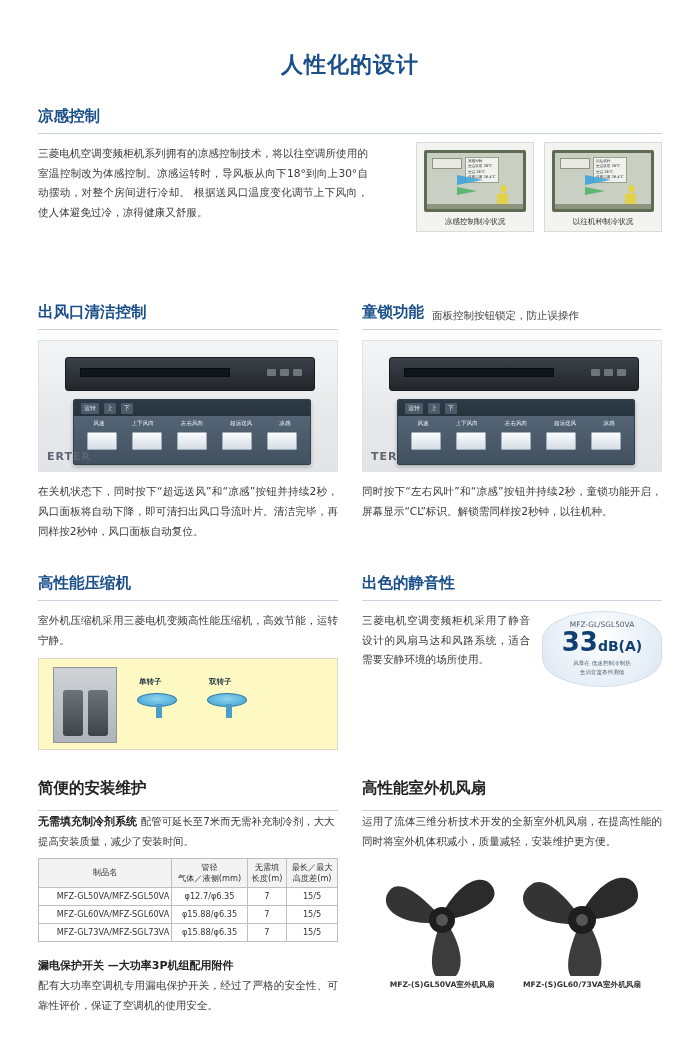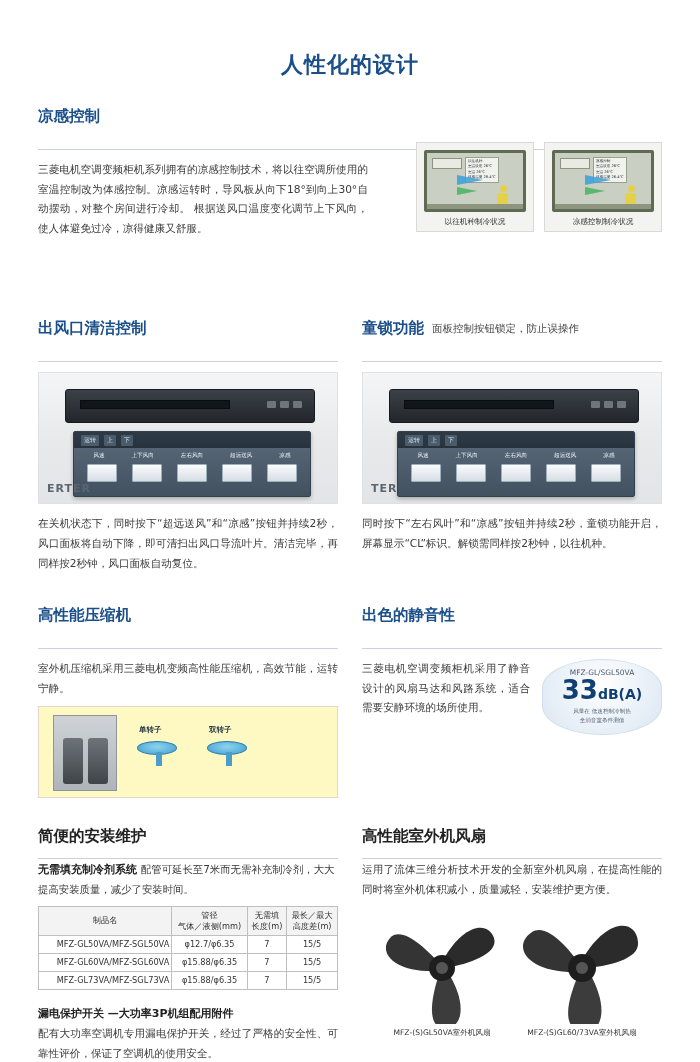--- a/index.html
+++ b/index.html
@@ -25,25 +25,25 @@
     letter-spacing: 1px;
     padding-top: 50px;
     margin-bottom: 26px;
   }
 
   
   .sec-head {
     font-size: 15.5px;
     font-weight: bold;
     color: #1a4f8a;
-    padding-bottom: 22px;
+    padding-bottom: 6px;
     border-bottom: 1px solid #c9d4e0;
     margin-bottom: 10px;
     display: flex;
-    align-items: center;
+    align-items: flex-end;
   }
   .sec-head .sub {
     font-size: 10.5px;
     font-weight: normal;
     color: #444;
     margin-left: 8px;
   }
   .body-text {
     font-size: 10.6px;
     line-height: 1.85;
@@ -325,21 +325,21 @@
     border: 1px solid #bfbfbf;
     text-align: center;
     padding: 3px 2px;
     line-height: 1.35;
   }
   table.spec th { background: #f3f3f3; font-weight: normal; }
   table.spec td.name { text-align: right; padding-left: 5px; }
 
   
   .fans { display: flex; gap: 12px; justify-content: center; margin-top: 12px; }
-  .fan-item { text-align: center; }
+  .fan-item { text-align: center; font-weight: bold; }
   .fan-svg { display: block; }
   .fan-cap { font-size: 7.6px; color: #333; margin-top: 4px; }
 
   .mt14 { margin-top: 14px; }
   .mt22 { margin-top: 32px; }
   .mt26 { margin-top: 26px; }
 </style>
 </head>
 <body>
 
@@ -347,54 +347,54 @@
 
   <div class="main-title">人性化的设计</div>
 
   <div class="sec1">
     <div class="sec-head">
       <span>凉感控制</span>
     </div>
     <div class="body-text" style="width:330px;">三菱电机空调变频柜机系列拥有的凉感控制技术，将以往空调所使用的室温控制改为体感控制。凉感运转时，导风板从向下18°到向上30°自动摆动，对整个房间进行冷却。 根据送风口温度变化调节上下风向，使人体避免过冷，凉得健康又舒服。</div>
 
     <div class="sec1-imgwrap">
+      <div class="tvbox">
+        <div class="tvscreen">
+          <div class="unit"></div>
+          <div class="label-box">凉感控制
+室温设定 26℃
+室温 26℃
+体感温度 26.4℃</div>
+          <div class="arrow-a"></div>
+          <div class="arrow-b"></div>
+          <div class="person">
+            <div class="head"></div>
+              <div class="body"></div>
+          </div>
+          <div class="floor"></div>
+        </div>
+        <div class="tvcap">凉感控制制冷状况</div>
+      </div>
+
       <div class="tvbox">
         <div class="tvscreen">
           <div class="unit"></div>
           <div class="label-box">以往机种
 室温设定 26℃
 室温 26℃
 体感温度 28.4℃</div>
           <div class="arrow-a"></div>
           <div class="arrow-b"></div>
           <div class="person">
             <div class="head"></div>
               <div class="body"></div>
           </div>
           <div class="floor"></div>
         </div>
         <div class="tvcap">以往机种制冷状况</div>
-      </div>
-
-      <div class="tvbox">
-        <div class="tvscreen">
-          <div class="unit"></div>
-          <div class="label-box">凉感控制
-室温设定 26℃
-室温 26℃
-体感温度 26.4℃</div>
-          <div class="arrow-a"></div>
-          <div class="arrow-b"></div>
-          <div class="person">
-            <div class="head"></div>
-              <div class="body"></div>
-          </div>
-          <div class="floor"></div>
-        </div>
-        <div class="tvcap">凉感控制制冷状况</div>
       </div>
     </div>
   </div>
 
   <div class="two-col mt26" style="margin-top:80px;">
 
     <div class="col">
       <div class="sec-head">
         <span>出风口清洁控制</span>
       </div>

